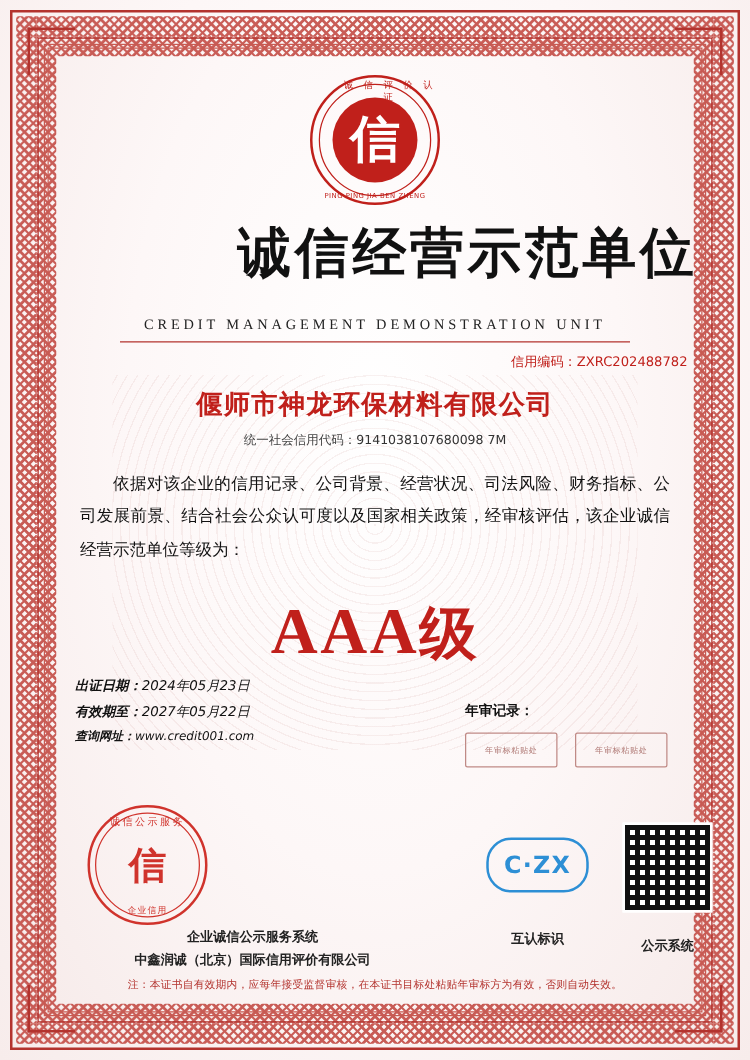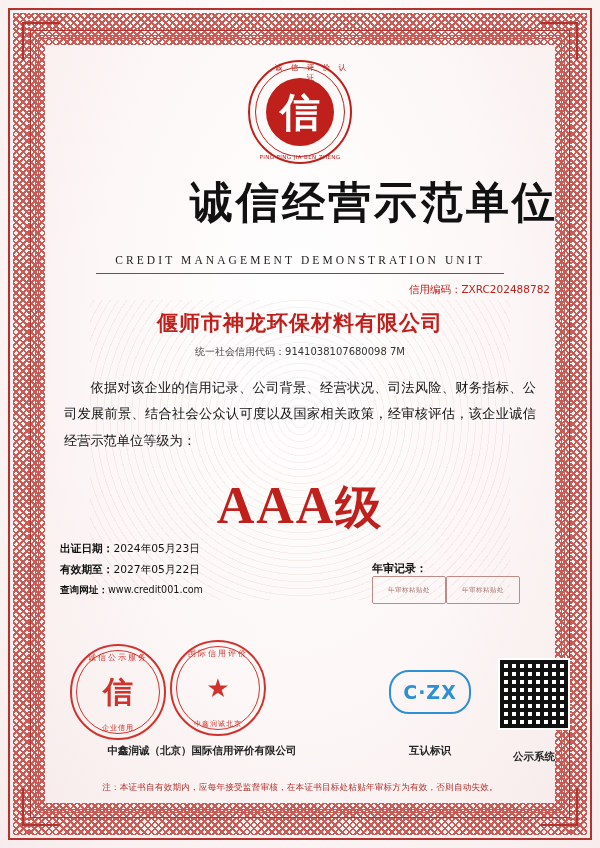--- a/index.html
+++ b/index.html
@@ -136,29 +136,29 @@
     font-size:52px;letter-spacing:2px;
     font-family:"Liberation Serif",serif;
   }
   .grade .cn{font-family:"DejaVu Sans","Liberation Sans",sans-serif;font-size:46px;}
 
   
   .info{
     position:absolute;left:18px;top:497px;width:300px;
     font-size:10.7px;line-height:1.95;color:#111;
   }
-  .info .row{white-space:nowrap;}
+  .info .row{white-space:nowrap;font-style:italic;}
   .info .k{font-weight:bold;}
   .info .small{font-size:9.6px;}
 
   .annual{
     position:absolute;left:330px;top:519px;width:180px;
   }
   .annual .ttl{font-size:11px;font-weight:bold;color:#111;}
-  .annual .boxes{display:flex;gap:0;}
+  .annual .boxes{margin-top:10px;display:flex;gap:14px;}
   .annual .box{
     width:72px;height:26px;border:1px solid #c08a86;border-radius:2px;
     display:flex;align-items:center;justify-content:center;
     font-size:6.5px;color:#b07a76;letter-spacing:.5px;
   }
 
   
   .bottom{
     position:absolute;left:0;right:0;top:600px;height:120px;
   }
@@ -285,29 +285,23 @@
     <div class="bottom">
 
       <div class="stamp left">
         <div class="r1"></div>
         <div class="r2"></div>
         <div class="top-arc">诚信公示服务</div>
         <div class="mid">信</div>
         <div class="bot-arc">企业信用</div>
       </div>
 
-      <div class="stamp right">
-        <div class="r1"></div>
-        <div class="r2"></div>
-        <div class="top-arc">国际信用评价</div>
-        <div class="star">★</div>
-        <div class="bot-arc">中鑫润诚北京</div>
-      </div>
 
       <div class="caption">
+        <div>企业诚信公示服务系统</div>
         <div>中鑫润诚（北京）国际信用评价有限公司</div>
       </div>
 
       <div class="mutual">
         <div class="mark">C·ZX</div>
         <div class="lbl">互认标识</div>
       </div>
 
       <div class="qrwrap">
         <div class="qr"></div>

